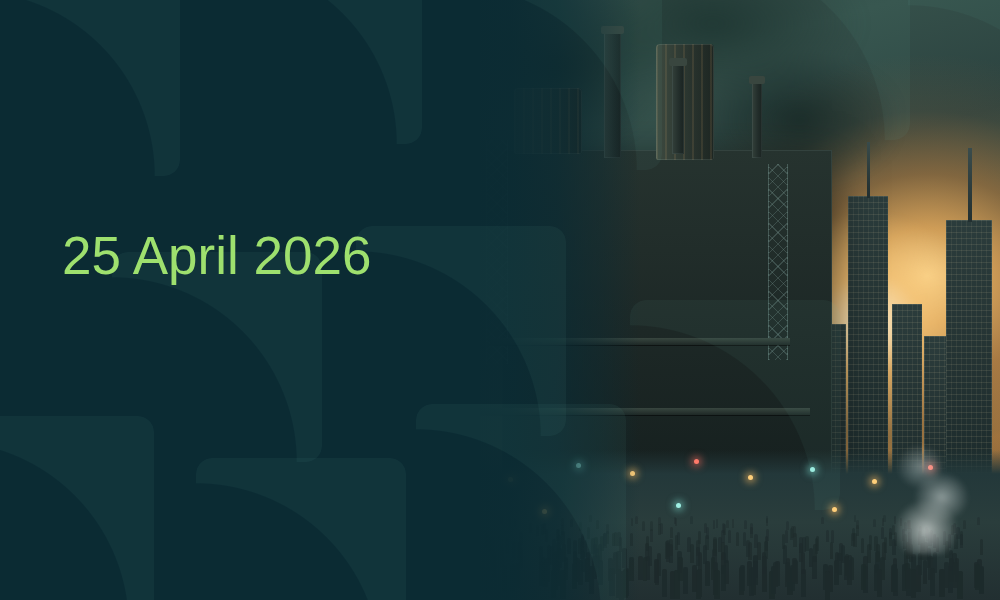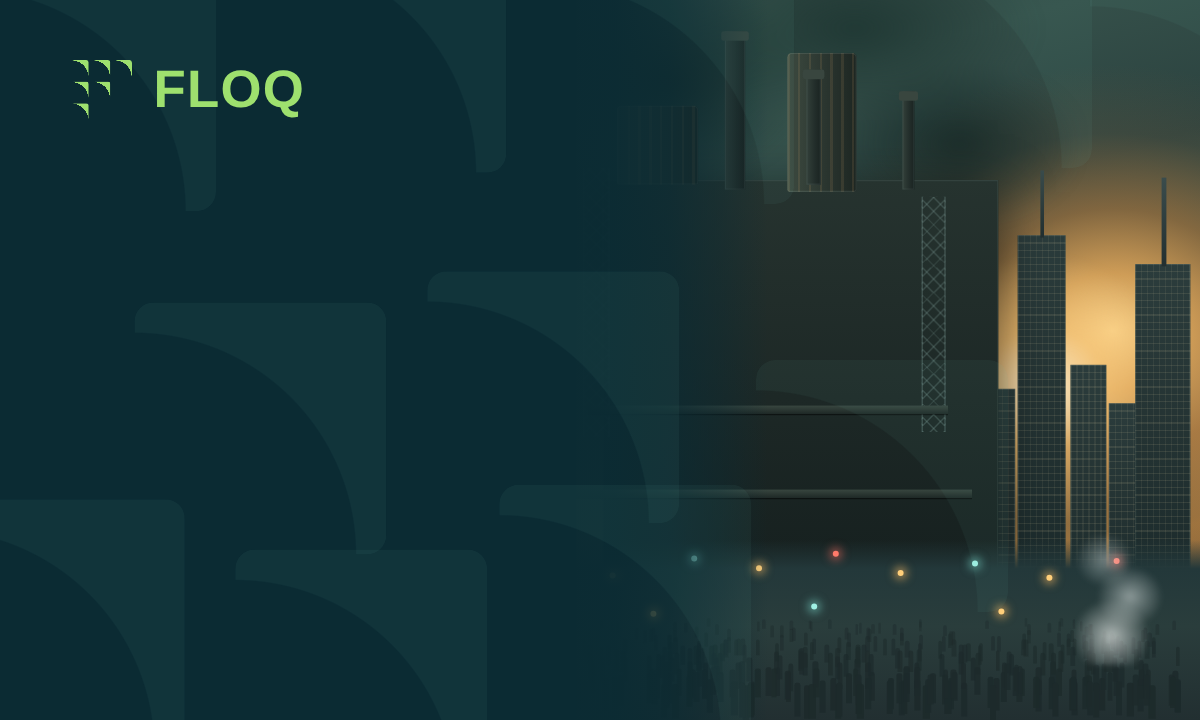--- a/index.html
+++ b/index.html
@@ -580,31 +580,18 @@
     <div class="wm" style="left:700px; top:-70px; width:210px; height:210px;"></div>
     <div class="wm" style="left:908px; top:-20px; width:210px; height:210px;"></div>
     <div class="wm" style="left:112px; top:252px; width:210px; height:210px;"></div>
     <div class="wm" style="left:356px; top:226px; width:210px; height:210px;"></div>
     <div class="wm" style="left:-56px; top:416px; width:210px; height:210px;"></div>
     <div class="wm" style="left:196px; top:458px; width:210px; height:210px;"></div>
     <div class="wm" style="left:416px; top:404px; width:210px; height:210px;"></div>
     <div class="wm" style="left:630px; top:300px; width:210px; height:210px;"></div>
   </div>
 
-  <div class="logo">
-    <div class="logo-mark">
-      <div class="mark-cell"></div>
-      <div class="mark-cell"></div>
-      <div class="mark-cell"></div>
-      <div class="mark-cell"></div>
-      <div class="mark-cell"></div>
-      <div class="mark-cell empty"></div>
-      <div class="mark-cell"></div>
-      <div class="mark-cell empty"></div>
-      <div class="mark-cell empty"></div>
-    </div>
-    <div class="logo-word">FLOQ</div>
+
+  <div class="headline">
+    <div class="h-date">25 April 2026</div>
   </div>
 
-  <div class="headline">
-  </div>
-
 </div>
 
 </body></html>

